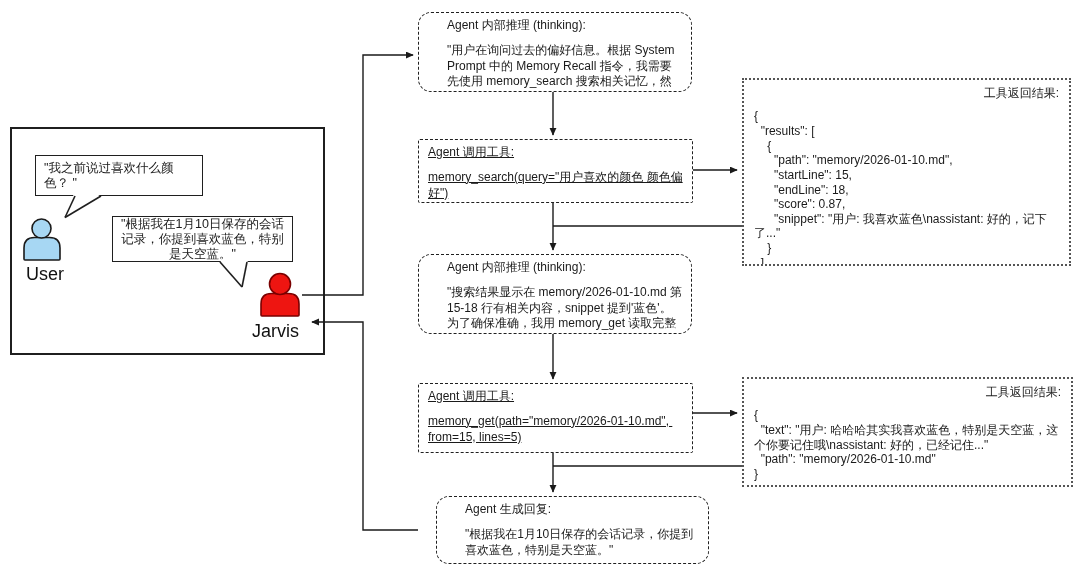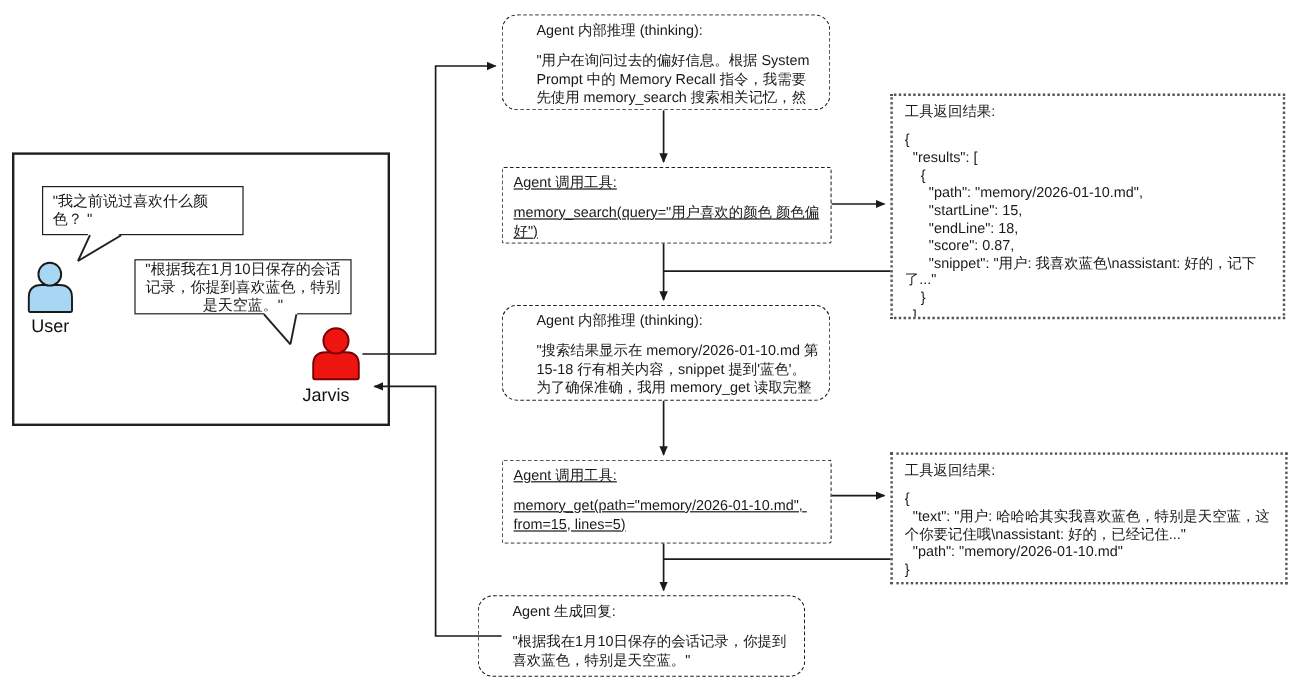--- a/index.html
+++ b/index.html
@@ -13,37 +13,37 @@
     border:2px solid #1f1f1f;background:#ffffff;
   }
   .bubble{
     position:absolute;border:1.6px solid #1f1f1f;background:#ffffff;
     display:flex;align-items:center;justify-content:center;
     font-size:12.5px;line-height:1.2;
   }
   .user-bubble{left:35px;top:155px;width:168px;height:41px;padding:2px 8px;}
   .jarvis-bubble{left:112px;top:216px;width:181px;height:46px;padding:1px 4px;text-align:center;}
   .actor-label{
-    position:absolute;font-size:15px;color:#111;white-space:nowrap;
+    position:absolute;font-size:18px;color:#111;white-space:nowrap;
   }
   .user-label{left:26px;top:264px;}
   .jarvis-label{left:252px;top:321px;text-align:right;}
   .fbox{
     position:absolute;border:1.7px dashed #1f1f1f;background:#ffffff;
     padding:5px 9px;font-size:12px;line-height:1.32;overflow:hidden;
   }
   .fbox.round{border-radius:13px;padding-left:28px;}
   .fbox.square{border-radius:2px;text-decoration:underline;}
   .ftitle{margin-bottom:9px;white-space:nowrap;}
   .fbody{white-space:pre-wrap;word-break:break-word;}
   .rbox{
     position:absolute;border:2px dotted #555;background:#ffffff;
     padding:6px 10px;font-size:12px;line-height:1.2;overflow:hidden;
   }
-  .rtitle{margin-bottom:9px;white-space:nowrap;}
+  .rtitle{margin-bottom:9px;white-space:nowrap;text-align:right;}
   .rbody{white-space:pre-wrap;word-break:break-word;line-height:1.22;}
   .overlay{position:absolute;left:0;top:0;pointer-events:none;}
 </style>
 </head>
 <body>
 
 <div class="canvas">
 
   <div class="left-box"></div>
 
@@ -71,21 +71,21 @@
   <div class="fbox round" style="left:418px;top:254px;width:274px;height:80px;">
     <div class="ftitle">Agent 内部推理 (thinking):</div>
     <div class="fbody">"搜索结果显示在 memory/2026-01-10.md 第 15-18 行有相关内容，snippet 提到'蓝色'。为了确保准确，我用 memory_get 读取完整内容。"</div>
   </div>
 
   <div class="fbox square" style="left:418px;top:383px;width:275px;height:70px;">
     <div class="ftitle">Agent 调用工具:</div>
     <div class="fbody">memory_get(path="memory/2026-01-10.md", from=15, lines=5)</div>
   </div>
 
-  <div class="fbox round" style="left:398px;top:496px;width:273px;height:68px;">
+  <div class="fbox round" style="left:436px;top:496px;width:273px;height:68px;">
     <div class="ftitle">Agent 生成回复:</div>
     <div class="fbody">"根据我在1月10日保存的会话记录，你提到喜欢蓝色，特别是天空蓝。"</div>
   </div>
 
   <div class="rbox" style="left:742px;top:78px;width:329px;height:188px;">
     <div class="rtitle">工具返回结果:</div>
     <div class="rbody">{
   "results": [
     {
       "path": "memory/2026-01-10.md",

